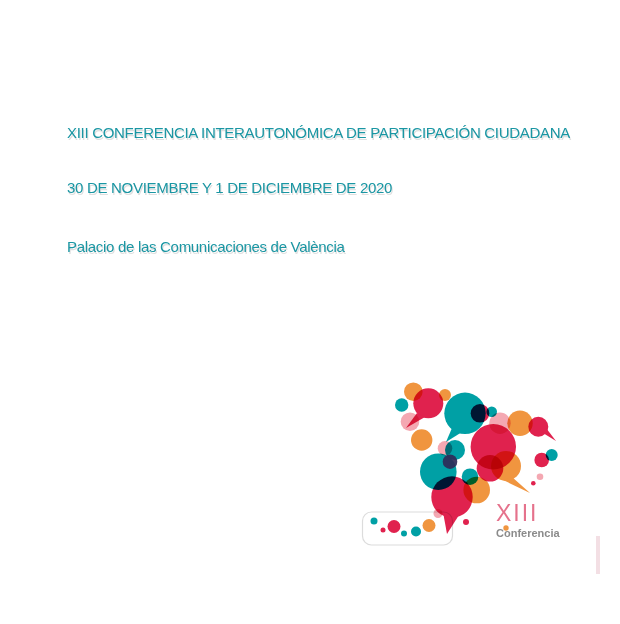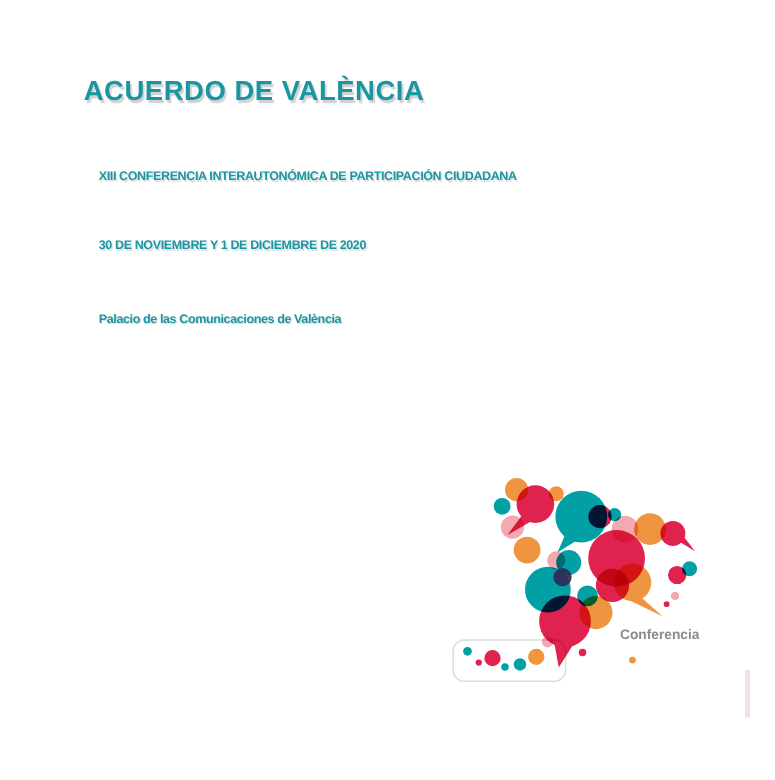--- a/index.html
+++ b/index.html
@@ -11,22 +11,22 @@
     font-family:"Liberation Sans", sans-serif;
   }
   .title{
     position:absolute;left:67px;top:60px;margin:0;
     font-size:22px;font-weight:bold;letter-spacing:.4px;
     color:#1a96a3;
     text-shadow:1.5px 2px 1px rgba(130,130,130,.38);
     white-space:nowrap;
   }
   .sub{
-    position:absolute;left:67px;margin:12px;
-    font-size:10px;font-weight:bold;letter-spacing:-.3px;
+    position:absolute;left:67px;margin:0;
+    font-size:15px;font-weight:normal;letter-spacing:-.3px;
     color:#1a96a3;
     text-shadow:1px 1.5px 0 rgba(140,140,140,.28);
     white-space:nowrap;
   }
   .sub.s1{top:124px;}
   .sub.s2{top:179px;}
   .sub.s3{top:238px;}
   .logo{position:absolute;left:360px;top:380px;width:260px;height:244px;}
   .logo svg{position:absolute;left:0;top:0;}
   .b{mix-blend-mode:multiply;}
@@ -41,21 +41,20 @@
   .pink-artifact{
     position:absolute;left:596px;top:536px;width:4px;height:38px;
     background:#eed2d9;opacity:.7;
   }
 </style>
 </head>
 <body>
 
 <div class="page">
 
-  <h1 class="title">ACUERDO DE VALÈNCIA</h1>
 
   <p class="sub s1">XIII CONFERENCIA INTERAUTONÓMICA DE PARTICIPACIÓN CIUDADANA</p>
   <p class="sub s2">30 DE NOVIEMBRE Y 1 DE DICIEMBRE DE 2020</p>
   <p class="sub s3">Palacio de las Comunicaciones de València</p>
 
   <div class="logo">
     <svg width="260" height="244" viewBox="0 0 260 244">
 
       <g>
         <rect x="2.5" y="132" width="90" height="33" rx="9" fill="#ffffff" stroke="#dcdcdc" stroke-width="1.2"></rect>
@@ -108,19 +107,20 @@
 
       <circle class="b" cx="181.7" cy="80" r="7.3" fill="#e0224e"></circle>
       <circle class="b" cx="191.7" cy="75" r="6" fill="#00a0a5"></circle>
       <circle class="b" cx="180" cy="96.7" r="3.3" fill="#f4a8b2"></circle>
       <circle class="b" cx="173.3" cy="103.3" r="2.3" fill="#e0224e"></circle>
       <circle class="b" cx="106" cy="142" r="3" fill="#e0224e"></circle>
       <circle class="b" cx="146" cy="148" r="2.7" fill="#f0953f"></circle>
     </svg>
 
     <div class="logo-text">
+      <div class="numeral">XIII</div>
       <div class="lt gray">Conferencia</div>
     </div>
   </div>
 
   <div class="pink-artifact"></div>
 
 </div>
 
 </body></html>

